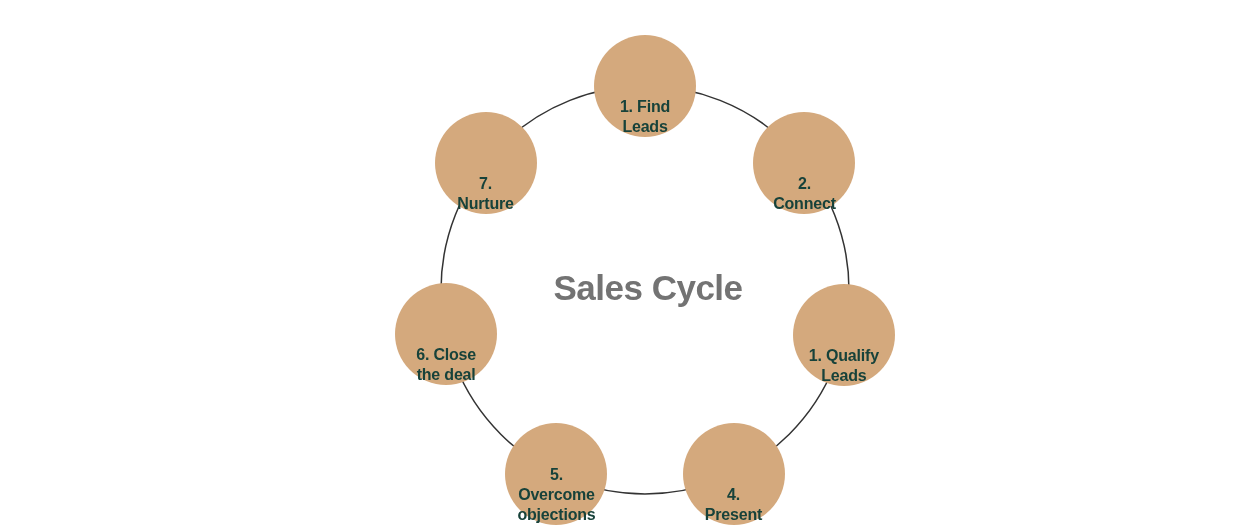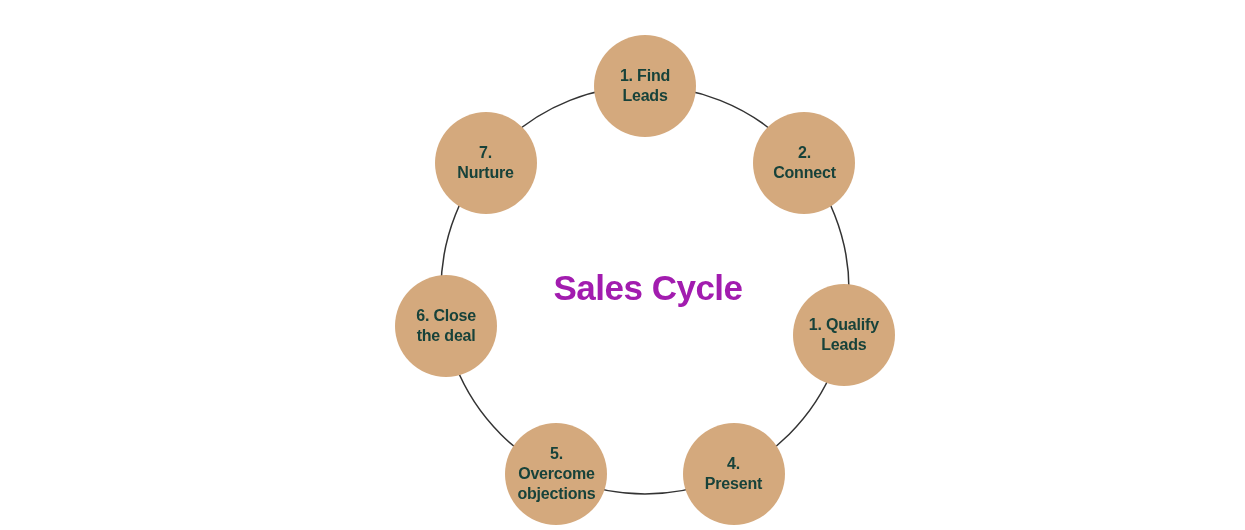--- a/index.html
+++ b/index.html
@@ -25,30 +25,30 @@
   }
   .diagram-title {
     position: absolute;
     left: 648px;
     top: 288px;
     transform: translate(-50%, -50%);
     font-size: 35px;
     font-weight: 700;
     letter-spacing: -0.5px;
     white-space: nowrap;
-    color: #a21caf;
+    color: #737373;
   }
   .cycle-step {
     position: absolute;
     width: 102px;
     height: 102px;
     border-radius: 50%;
     background: #d4a97d;
     display: flex;
-    align-items: center;
+    align-items: flex-end;
     justify-content: center;
     text-align: center;
   }
   .cycle-step-label {
     font-size: 16px;
     font-weight: 700;
     line-height: 1.25;
     letter-spacing: -0.2px;
     color: #17423a;
     white-space: pre-line;
@@ -79,21 +79,21 @@
       </div>
       <div class="cycle-step" style="left: 682.512px; top: 422.798px;">
         <div class="cycle-step-label">4.
 Present</div>
       </div>
       <div class="cycle-step" style="left: 505.488px; top: 422.798px;">
         <div class="cycle-step-label">5.
 Overcome
 objections</div>
       </div>
-      <div class="cycle-step" style="left: 395.115px; top: 275px;">
+      <div class="cycle-step" style="left: 395.115px; top: 283px;">
         <div class="cycle-step-label">6. Close
 the deal</div>
       </div>
       <div class="cycle-step" style="left: 434.506px; top: 111.808px;">
         <div class="cycle-step-label">7.
 Nurture</div>
       </div>
     </div>
 </div>
 

